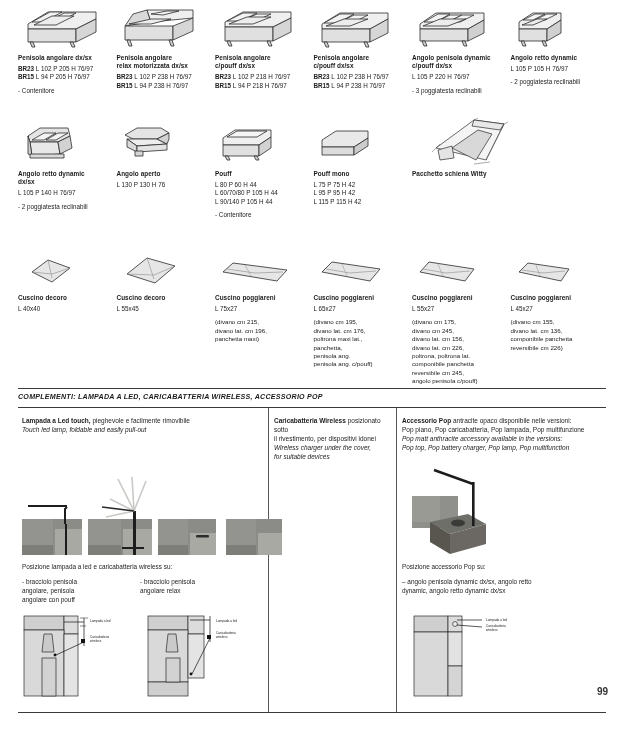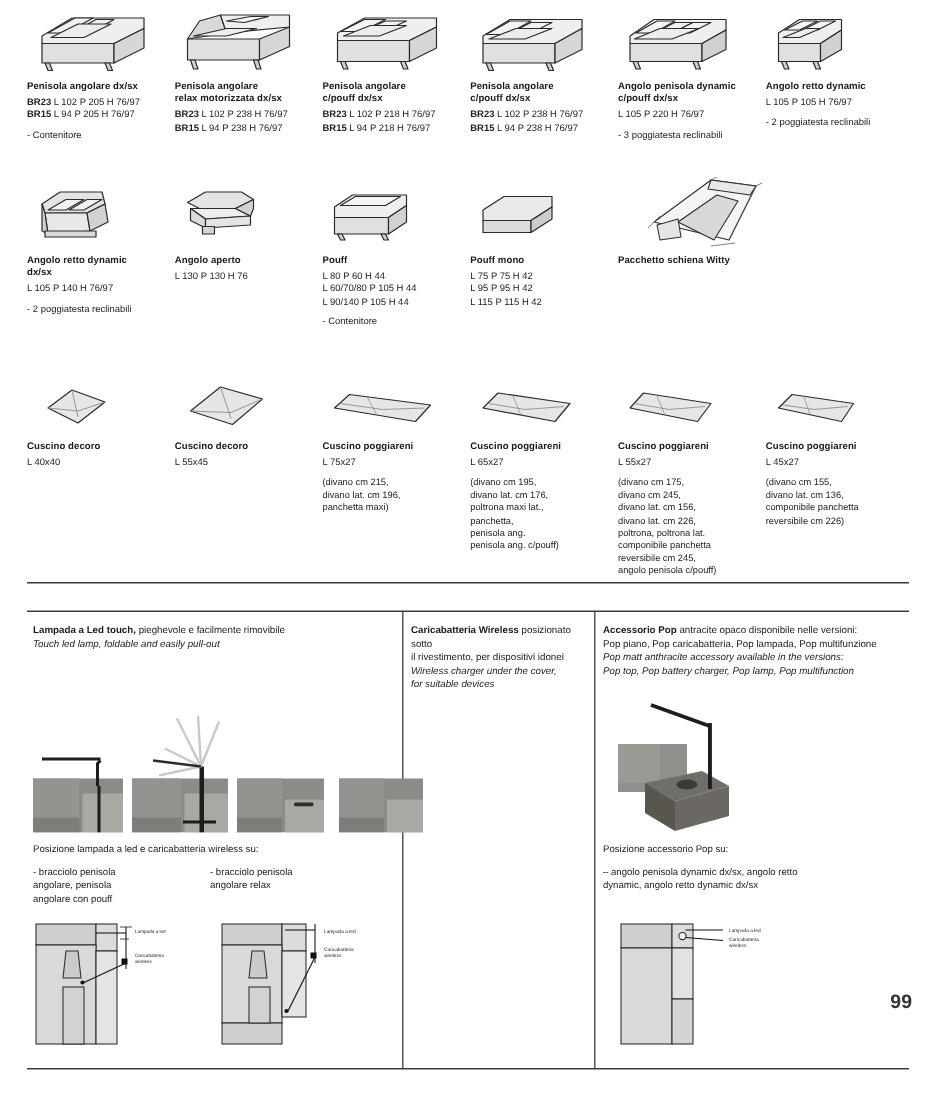--- a/index.html
+++ b/index.html
@@ -61,22 +61,22 @@
     position:absolute; width:1px; background:#555;
   }
 
   .blurb { position:absolute; font-size:6.5px; line-height:9px; color:#1c1c1c; }
   .blurb b { font-weight:bold; }
   .blurb i { font-style: italic; }
 
   .pos-label { position:absolute; font-size:6.4px; line-height:9px; color:#1c1c1c; }
 
   .page-num {
-    position:absolute; right:16px; top:660px;
-    font-size: 13px; font-weight: bold; color:#333;
+    position:absolute; right:16px; top:686px;
+    font-size: 10px; font-weight: bold; color:#333;
   }
 
   .photo { position:absolute; }
   .tiny { font-size:3.1px; line-height:4.2px; color:#333; }
   .tiny-b { font-size:3.1px; line-height:4.2px; color:#333; }
 </style>
 </head>
 <body>
 
 <div class="page">
@@ -436,20 +436,21 @@
         <div class="p-dim"><span>L 45x27</span></div>
       </div>
       <div class="p-paren" style="white-space:pre-line">(divano cm 155,
 divano lat. cm 136,
 componibile panchetta
 reversibile cm 226)</div>
     </div>
   </div>
 
   <div class="rule top"></div>
+  <div class="sect-title">COMPLEMENTI: LAMPADA A LED, CARICABATTERIA WIRELESS, ACCESSORIO POP</div>
   <div class="rule mid"></div>
 
   <div class="col-div" style="left:268px; top:408px; height:304px;"></div>
   <div class="col-div" style="left:396px; top:408px; height:304px;"></div>
 
   <div class="blurb" style="left:22px; top:416px; width:240px;">
     <div><b>Lampada a Led touch,</b><span> pieghevole e facilmente rimovibile</span></div>
     <div><i>Touch led lamp, foldable and easily pull-out</i></div>
   </div>
 

